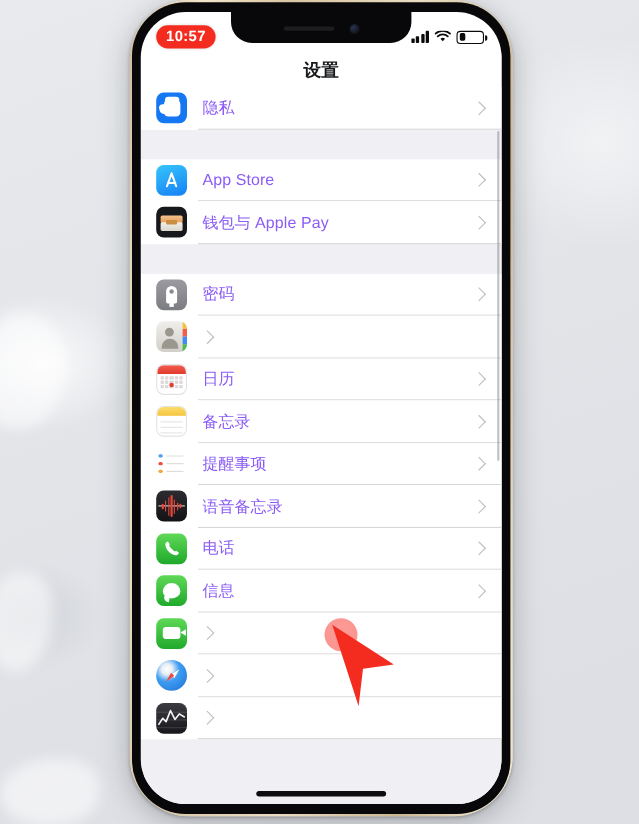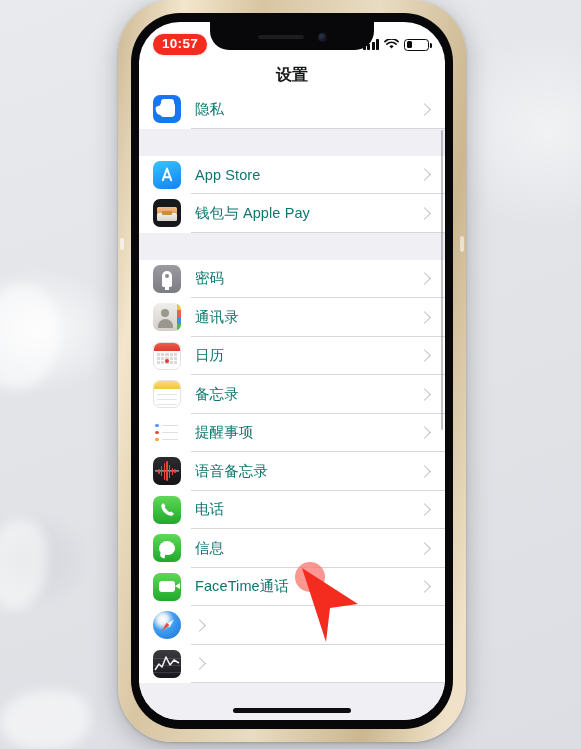--- a/index.html
+++ b/index.html
@@ -34,21 +34,21 @@
              background: rgba(200,204,210,.45); }
 
   
   #device {
     position: absolute;
     left: 118px; top: 0px;
     width: 348px; height: 742px;
     border-radius: 54px;
     background: linear-gradient(100deg,#cdb894 0%,#f3e6cc 14%,#d8c5a2 30%,#e9dcc2 55%,#cbb68f 78%,#efe2c8 95%);
     box-shadow: 0 6px 26px rgba(90,92,96,.40), 0 1px 3px rgba(0,0,0,.22);
-    padding: 13px;
+    padding: 2px;
   }
   #antenna-top-l { position:absolute; left:2px; top:238px; width:4px; height:12px;
                    background: rgba(255,255,255,.6); border-radius:2px; }
   #antenna-top-r { position:absolute; right:2px; top:236px; width:4px; height:16px;
                    background: rgba(255,255,255,.55); border-radius:2px; }
 
   #bezel {
     position: relative;
     width: 100%; height: 100%;
     border-radius: 49px;
@@ -138,21 +138,21 @@
   .row .sep {
     position: absolute; left: 52px; right: 0; bottom: 0; height: 1px;
     background: #d7d7db;
   }
   .row:last-child .sep { background: #d7d7db; }
 
   .icon-wrap { width: 28px; height: 28px; flex: 0 0 28px; margin-right: 14px; }
   .ic { width: 28px; height: 28px; border-radius: 7px; position: relative;
         overflow: hidden; display:flex; align-items:center; justify-content:center; }
 
-  .label { font-size: 14.5px; color: #0f766e; letter-spacing: .1px; flex: 1;
+  .label { font-size: 14.5px; color: #8b5cf6; letter-spacing: .1px; flex: 1;
            white-space: nowrap; }
 
   .chev { width: 9px; height: 9px; border-right: 1.7px solid #bfbfc4;
           border-top: 1.7px solid #bfbfc4; transform: rotate(45deg);
           margin-right: 2px; flex: 0 0 auto; }
 
   
   .ic-privacy { background: #1578f2; }
   .ic-privacy .hand { width: 15px; height: 16px; background: #fff;
       border-radius: 5px 5px 4px 4px; position: relative; }
@@ -397,21 +397,20 @@
                 <div class="head"></div>
                   <div class="body"></div>
                 <div class="tabs">
                     <span></span>
                     <span></span>
                     <span></span>
                     <span></span>
                   </div>
               </div>
             </div>
-            <div class="label">通讯录</div>
             <div class="chev"></div>
             <div class="sep"></div>
           </div>
 
           <div class="row">
             <div class="icon-wrap">
               <div class="ic ic-cal">
                 <div class="top"></div>
                 <div class="grid">
                   <i></i>
@@ -517,21 +516,20 @@
             <div class="chev"></div>
             <div class="sep"></div>
           </div>
 
           <div class="row">
             <div class="icon-wrap">
               <div class="ic ic-ft">
                   <div class="cam"></div>
                 </div>
             </div>
-            <div class="label">FaceTime通话</div>
             <div class="chev"></div>
             <div class="sep"></div>
           </div>
 
           <div class="row">
             <div class="icon-wrap">
               <div class="ic ic-safari">
                   <div class="needle"></div>
                 </div>
             </div>

